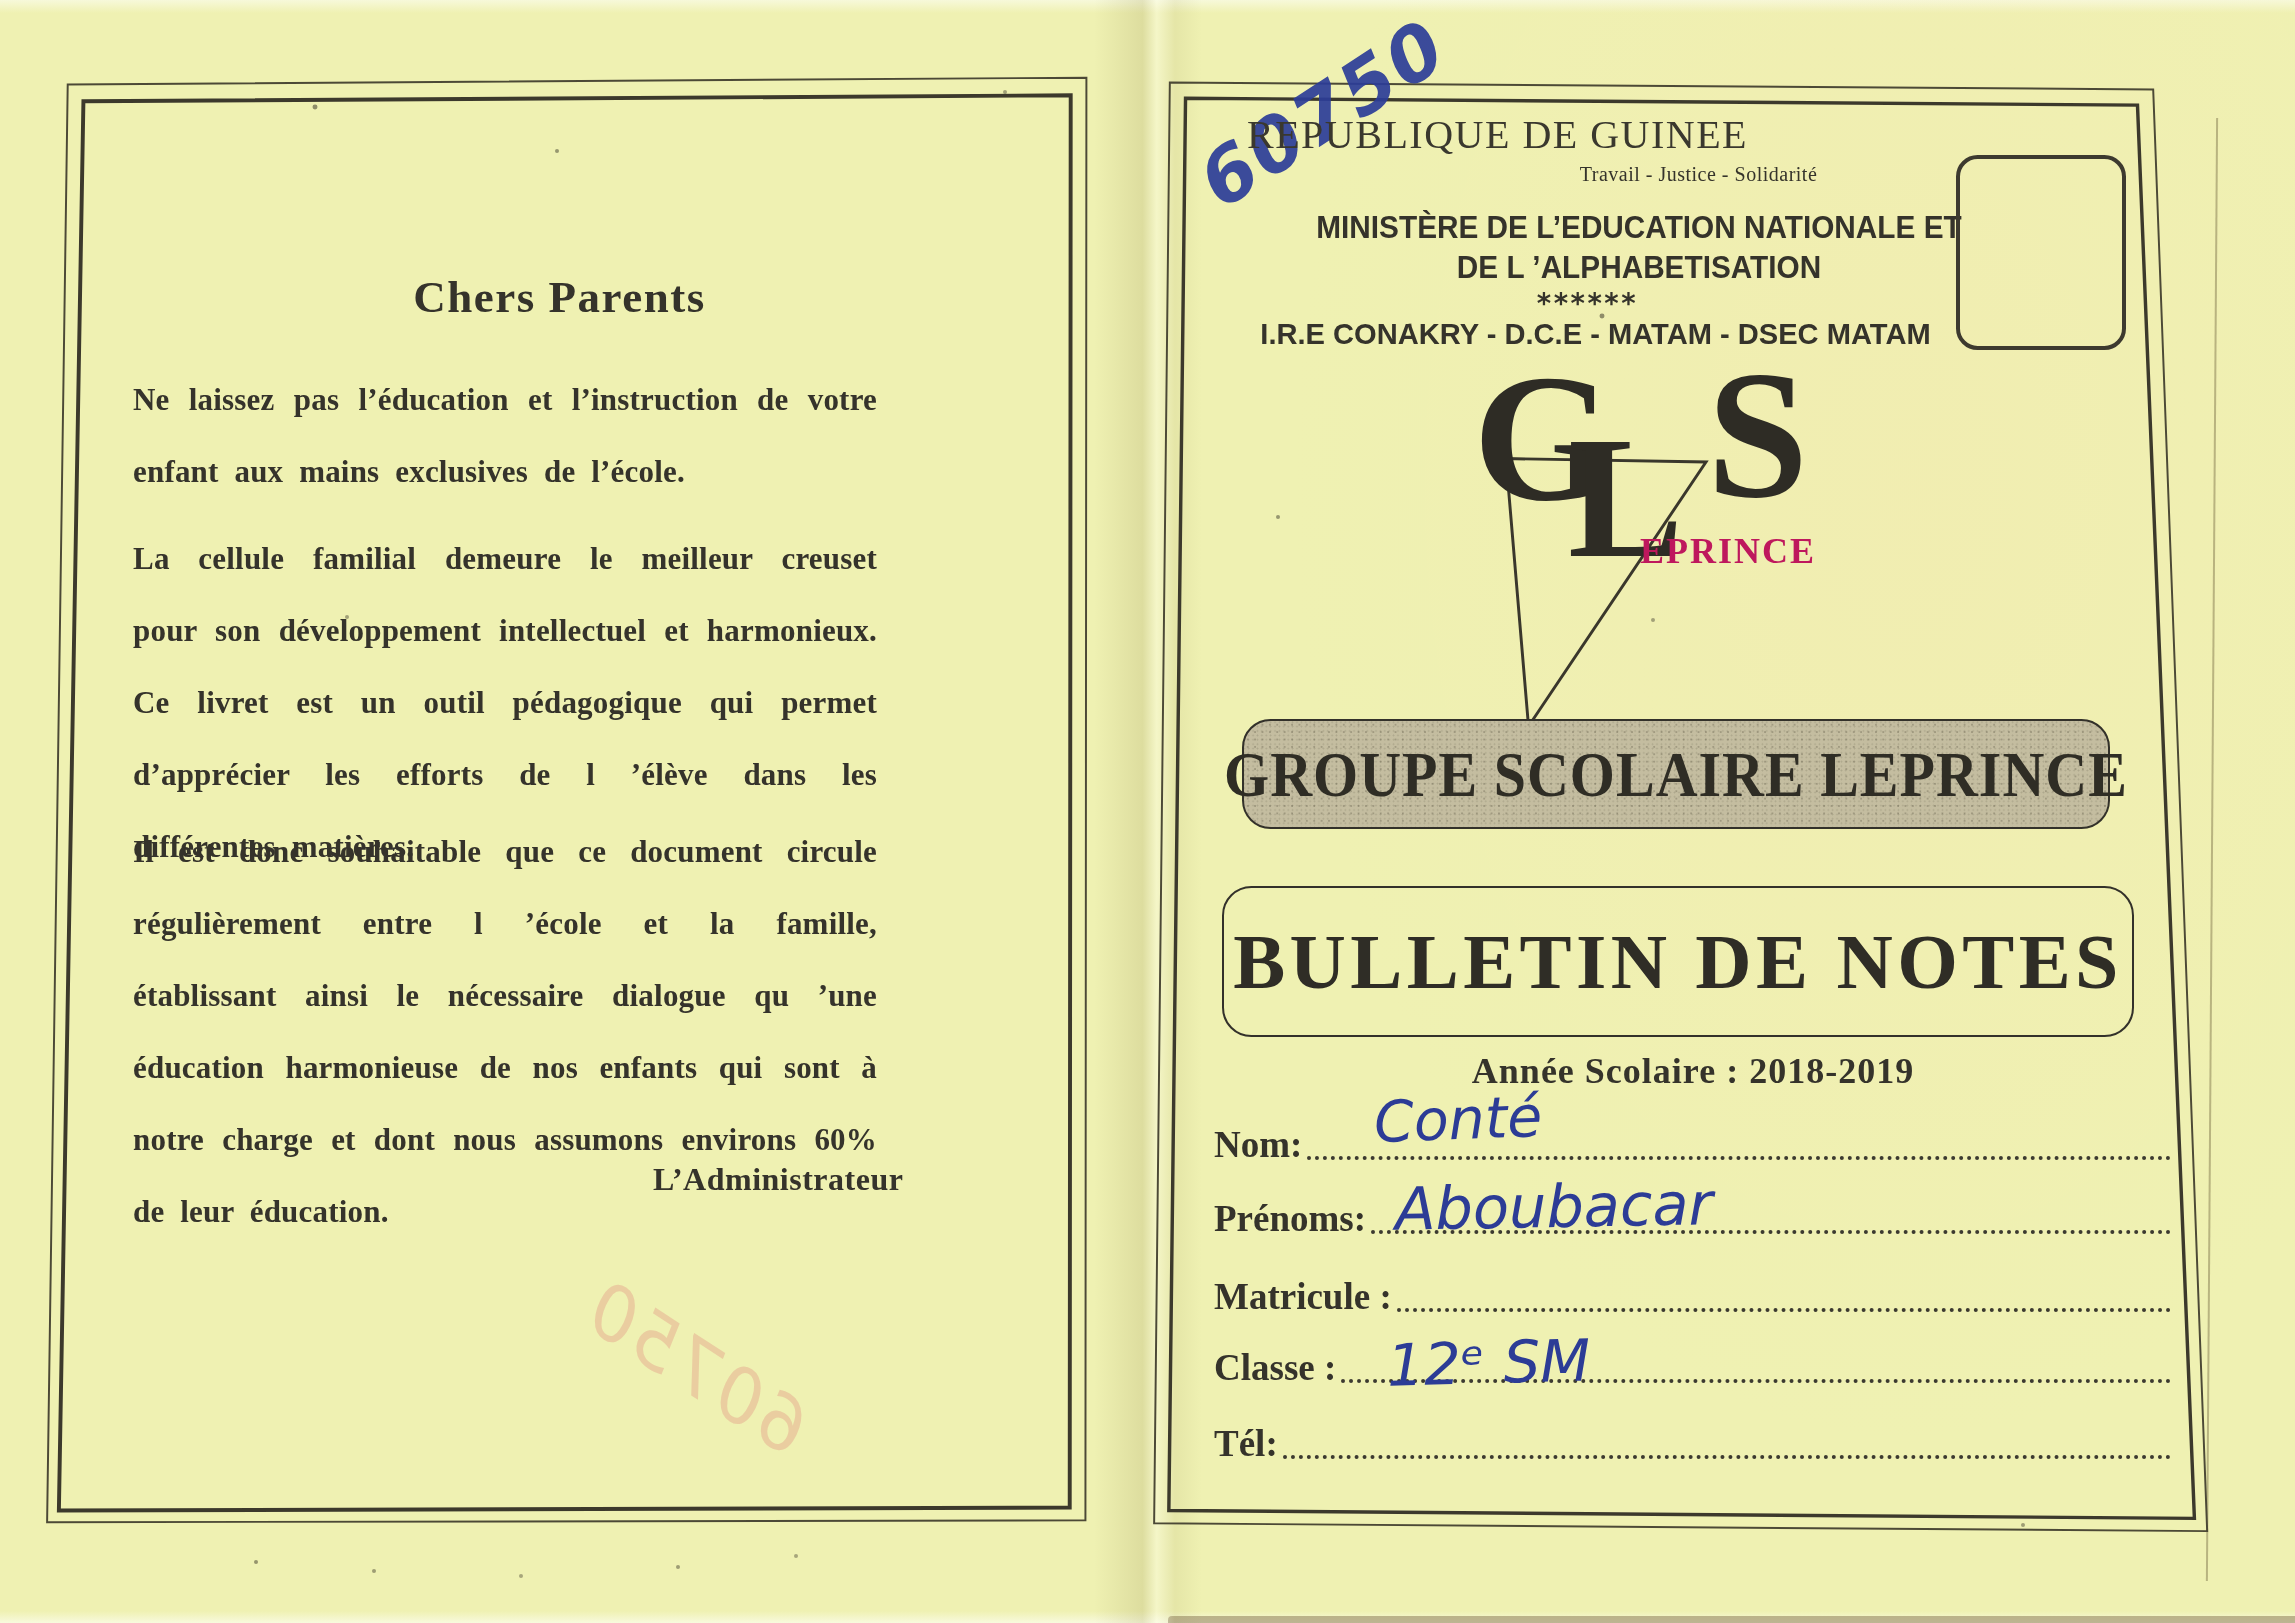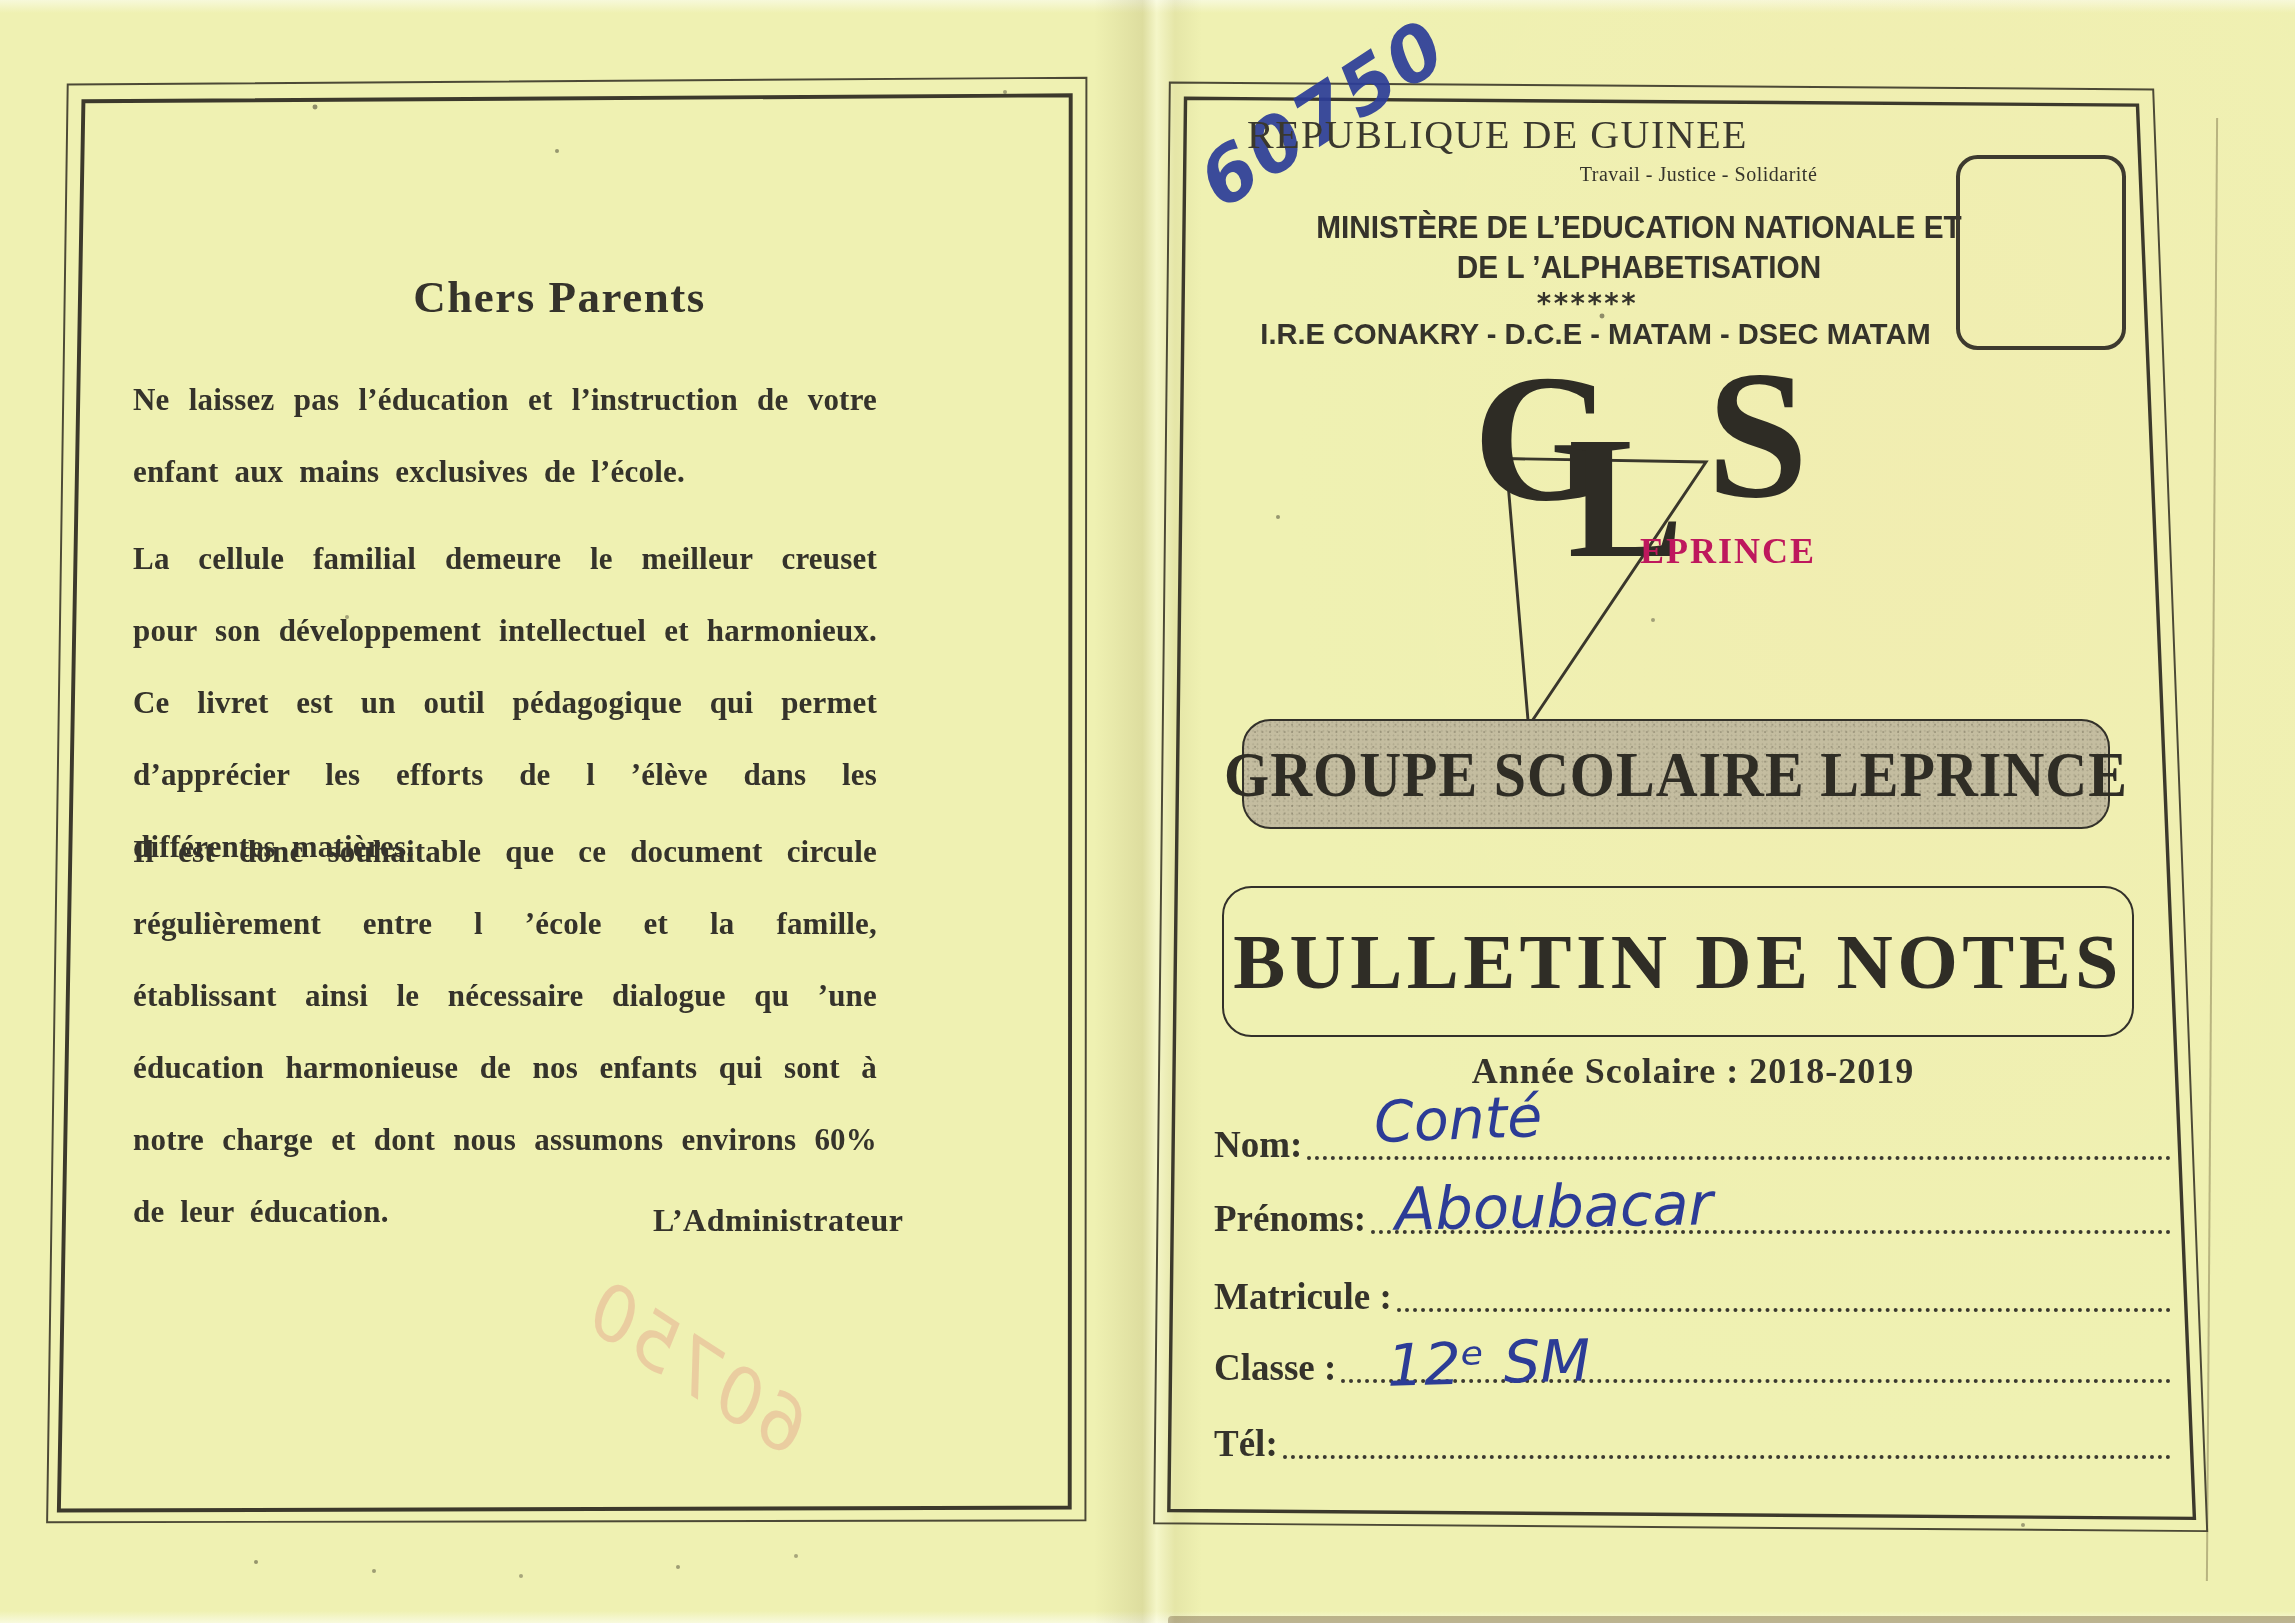--- a/index.html
+++ b/index.html
@@ -31,21 +31,21 @@
   svg.borders{left:0;top:0;width:2295px;height:1623px;}
 
   
   .lp-title{left:211px;top:271px;width:697px;text-align:center;
             font-size:45px;font-weight:bold;letter-spacing:1.5px;}
   .lp-par{left:133px;width:744px;font-size:31px;font-weight:bold;line-height:72px;
           text-align:justify;word-spacing:7.9px;letter-spacing:0.2px;}
   .lp-p1{top:364px;}
   .lp-p2{top:523px;}
   .lp-p3{top:816px;}
-  .lp-sign{left:653px;top:1161px;width:344px;font-size:32px;font-weight:bold;letter-spacing:0.5px;margin-top:41px;}
+  .lp-sign{left:653px;top:1161px;width:344px;font-size:32px;font-weight:bold;letter-spacing:0.5px;}
   .lp-ghost{left:545px;top:1325px;width:304px;text-align:center;
             font-family:"DejaVu Sans",sans-serif;font-style:italic;font-size:74px;letter-spacing:2.9px;
             color:rgba(226,148,132,.38);transform:scaleX(-1) rotate(-33deg);}
 
   
   .rp-stamp{left:1188px;top:69px;width:275px;height:98px;text-align:center;
             font-family:"DejaVu Sans",sans-serif;font-style:italic;font-size:75px;letter-spacing:2.9px;
             color:#2c3d98;transform:rotate(-33deg);font-weight:bold;opacity:.92;}
   .rp-country{left:1247px;top:111px;width:903px;text-align:left;
               font-size:40px;letter-spacing:1.5px;color:#3a382e;}

